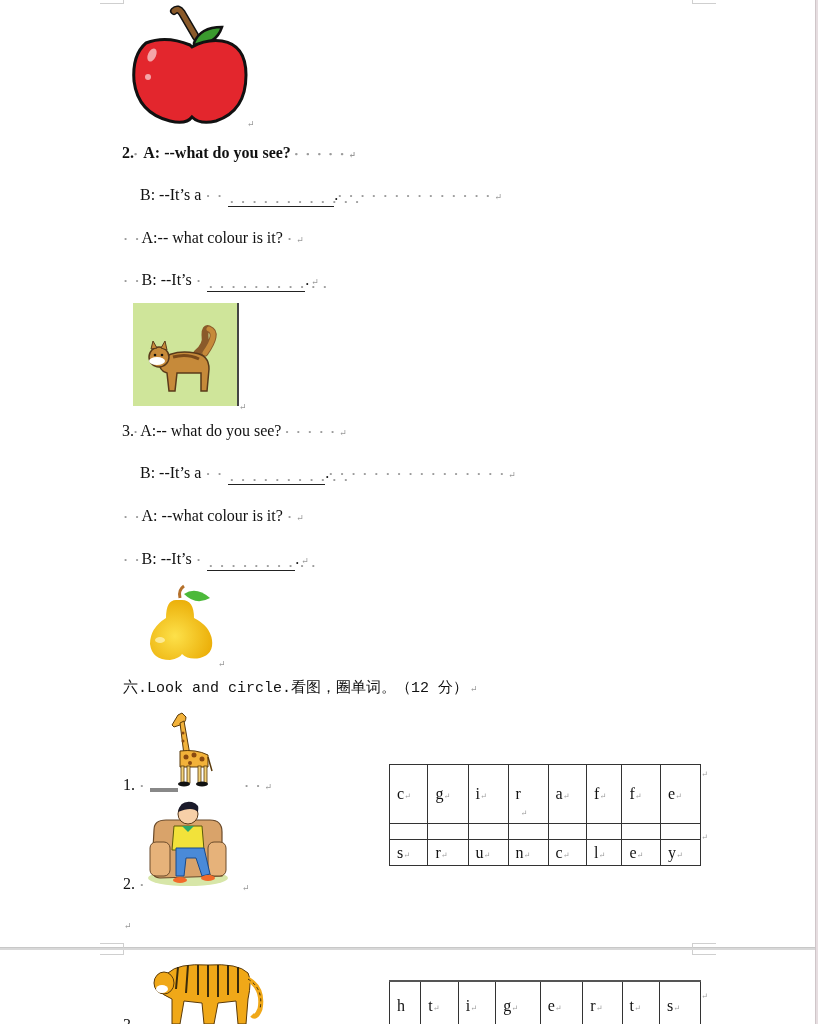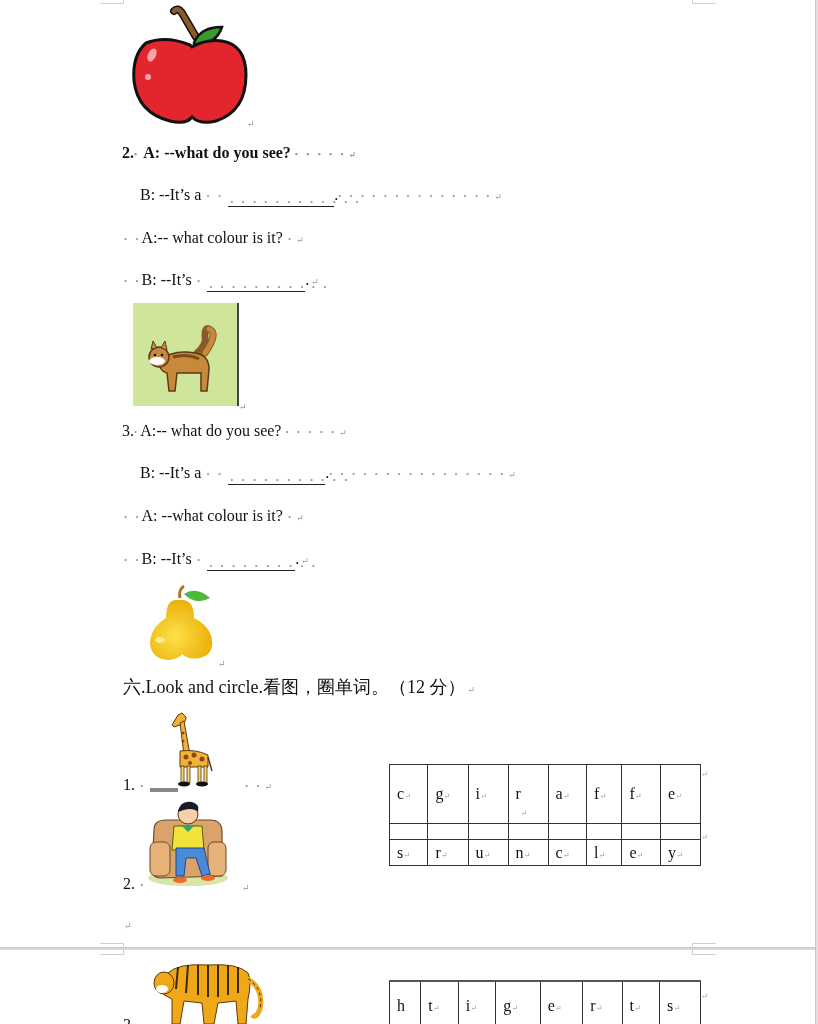--- a/index.html
+++ b/index.html
@@ -110,21 +110,21 @@
     </defs>
     <path d="M34 14 Q32 6 38 2" stroke="#b4702a" stroke-width="3" fill="none"></path>
     <path d="M38 10 Q50 2 64 14 Q50 22 38 10 Z" fill="#4cb93a"></path>
     <path d="M30 16 Q20 16 20 34 Q4 44 4 60 Q6 76 24 76 Q34 74 36 70 Q42 76 54 74 Q68 70 66 56 Q64 42 48 34 Q48 16 36 16 Z" fill="url(#pg)"></path>
     <ellipse cx="14" cy="56" rx="5" ry="3" fill="#fff7c0" opacity="0.7"></ellipse>
   </svg>
 </div>
 <div class="line" style="left:216px;top:652px;"><span class="ret">↵</span></div>
 
 <div class="line" style="left:123px;top:677px;">
-  <span style="font-family:Liberation Serif, serif;font-size:18px;">六.Look and circle.看图，圈单词。（12 分）</span><span class="ret">↵</span>
+  <span style="font-family:Liberation Mono, monospace;font-size:15px;">六.Look and circle.看图，圈单词。（12 分）</span><span class="ret">↵</span>
 </div>
 
 <div class="pic" style="left:166px;top:711px;">
   <svg width="48" height="76" viewBox="0 0 48 76">
     <path d="M12 4 L16 2 L20 6 Q20 12 14 14 L8 16 L6 14 Z" fill="#f2b23a" stroke="#5a3a0a" stroke-width="1"></path>
     <path d="M14 12 L18 44 L24 44 L18 10 Z" fill="#f2b23a" stroke="#5a3a0a" stroke-width="1"></path>
     <path d="M14 40 Q30 38 42 44 L42 56 L14 56 Z" fill="#f2b23a" stroke="#5a3a0a" stroke-width="1"></path>
     <circle cx="20" cy="46" r="2.5" fill="#8a4a10"></circle>
       <circle cx="28" cy="44" r="2.5" fill="#8a4a10"></circle>
       <circle cx="36" cy="48" r="2.5" fill="#8a4a10"></circle>

